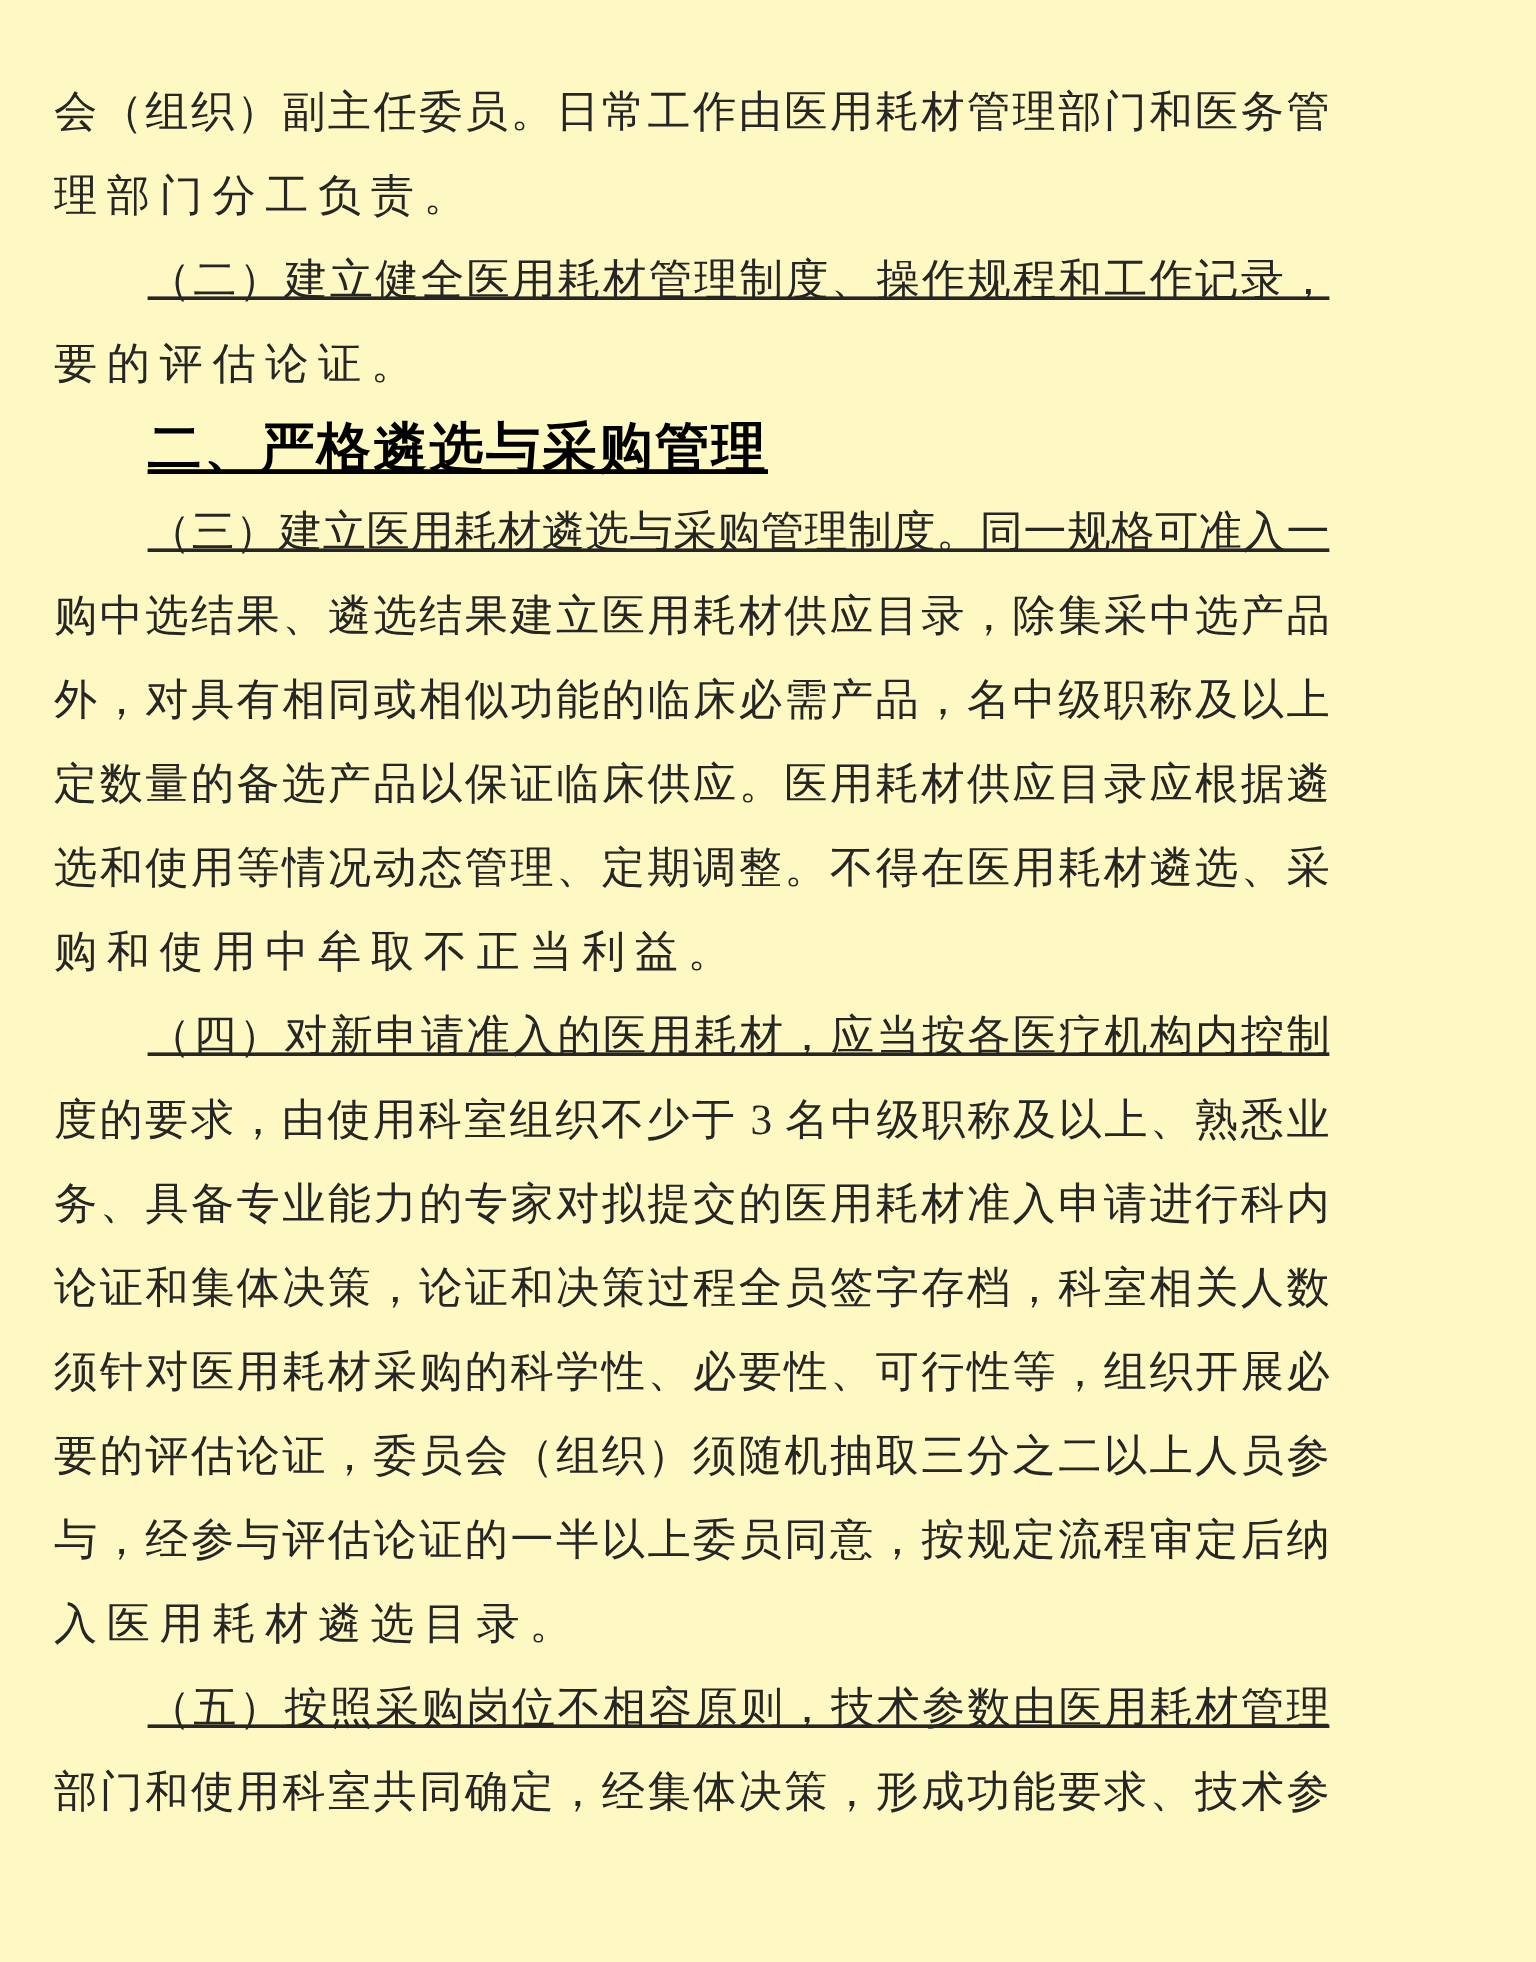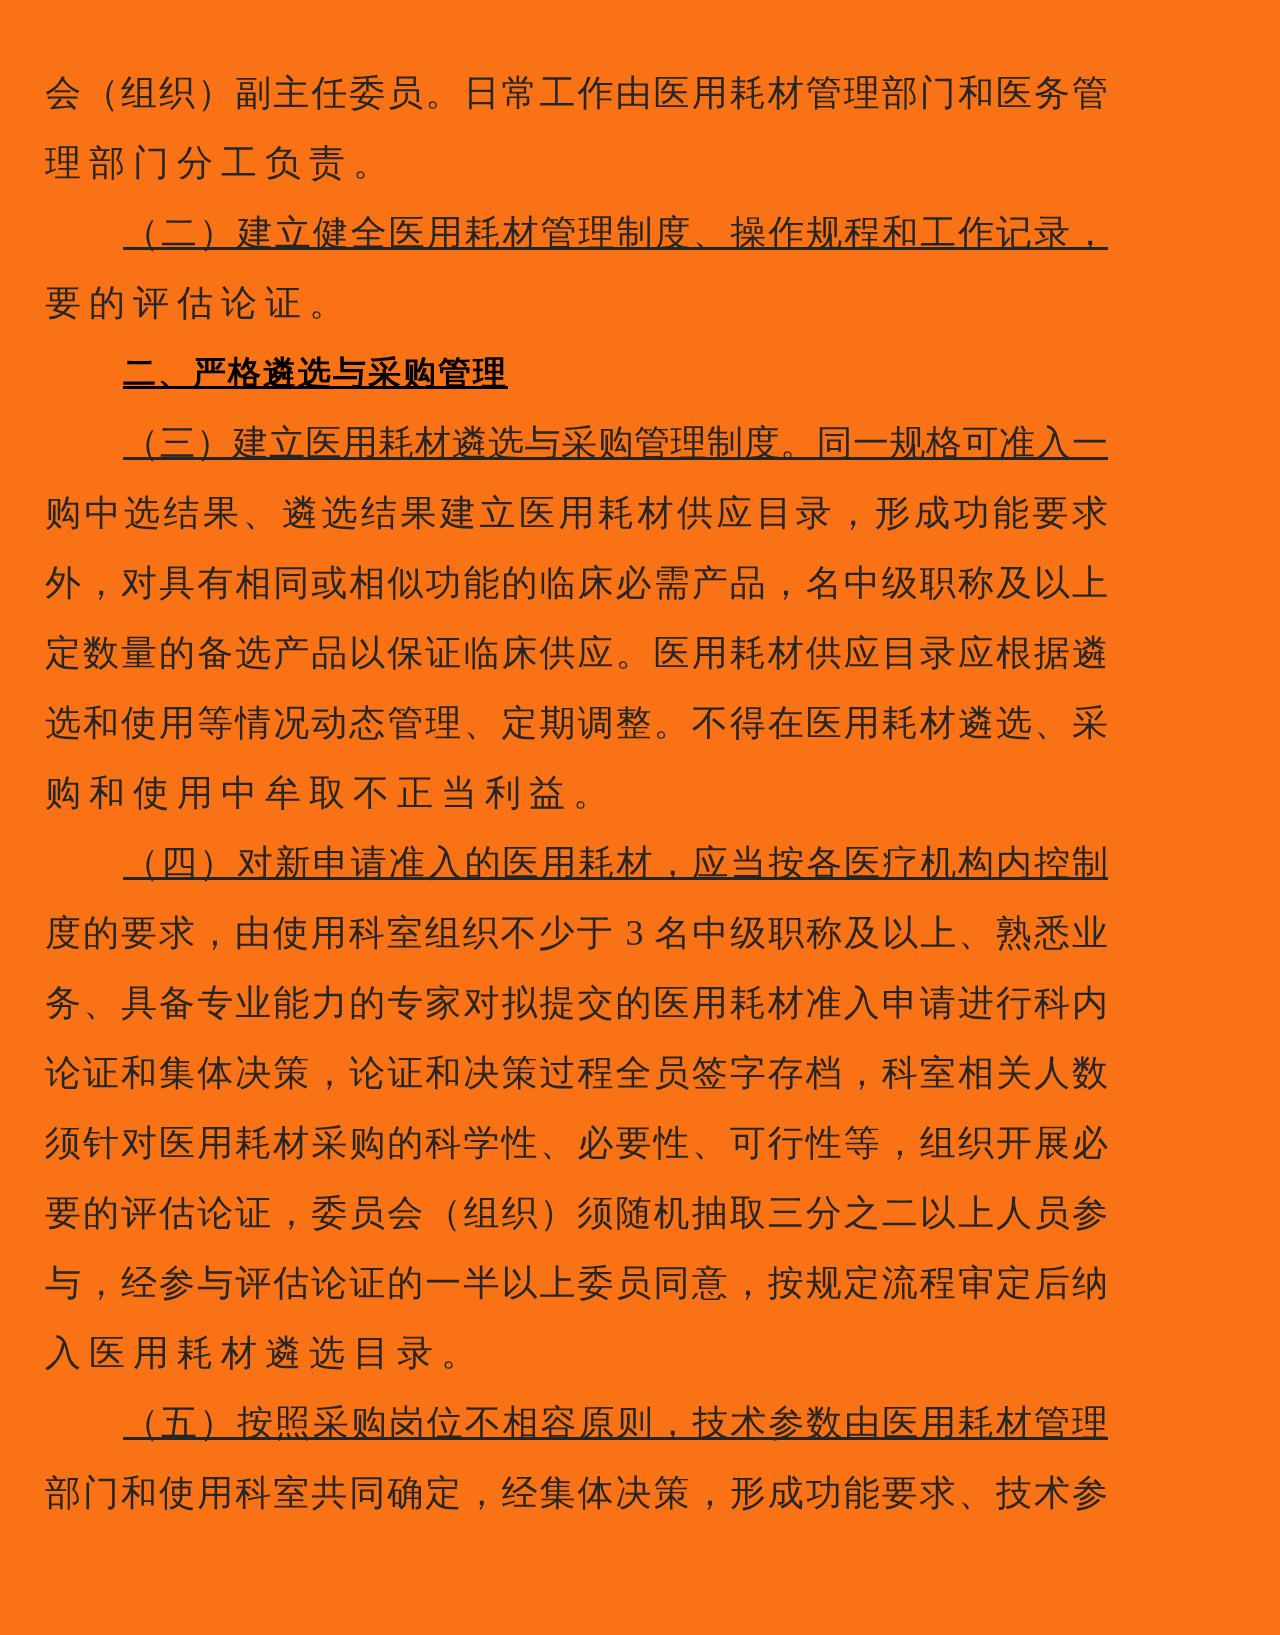--- a/index.html
+++ b/index.html
@@ -10,21 +10,21 @@
   body {
     width: 1280px;
     height: 1635px;
     overflow: hidden;
   }
   .page {
     box-sizing: border-box;
     width: 1280px;
     height: 1635px;
     padding: 58px 172px 0 45px;
-    background: #f97316;
+    background: #fef9c3;
   }
   .line {
     height: 70px;
     line-height: 70px;
     font-family: "Liberation Serif", "DejaVu Serif", serif;
     font-size: 36px;
     color: #262626;
     text-align: justify;
     text-align-last: justify;
     letter-spacing: 0px;
@@ -36,38 +36,38 @@
     text-decoration: underline;
   }
   .line.last {
     text-align: center;
     text-align-last: left;
     letter-spacing: 8px;
   }
   .line.heading {
     font-family: "Liberation Sans", "DejaVu Sans", sans-serif;
     font-weight: bold;
-    font-size: 33px;
+    font-size: 45px;
     color: #000000;
     text-align: left;
     text-align-last: left;
     letter-spacing: 2px;
   }
 </style>
 </head>
 <body>
 
 <main class="page">
     <div class="line">会（组织）副主任委员。日常工作由医用耗材管理部门和医务管</div>
     <div class="line last">理部门分工负责。</div>
     <div class="line indent">（二）建立健全医用耗材管理制度、操作规程和工作记录，</div>
     <div class="line last">要的评估论证。</div>
     <div class="line heading indent last">二、严格遴选与采购管理</div>
     <div class="line indent">（三）建立医用耗材遴选与采购管理制度。同一规格可准入一</div>
-    <div class="line">购中选结果、遴选结果建立医用耗材供应目录，形成功能要求</div>
+    <div class="line">购中选结果、遴选结果建立医用耗材供应目录，除集采中选产品</div>
     <div class="line">外，对具有相同或相似功能的临床必需产品，名中级职称及以上</div>
     <div class="line">定数量的备选产品以保证临床供应。医用耗材供应目录应根据遴</div>
     <div class="line">选和使用等情况动态管理、定期调整。不得在医用耗材遴选、采</div>
     <div class="line last">购和使用中牟取不正当利益。</div>
     <div class="line indent">（四）对新申请准入的医用耗材，应当按各医疗机构内控制</div>
     <div class="line">度的要求，由使用科室组织不少于 3 名中级职称及以上、熟悉业</div>
     <div class="line">务、具备专业能力的专家对拟提交的医用耗材准入申请进行科内</div>
     <div class="line">论证和集体决策，论证和决策过程全员签字存档，科室相关人数</div>
     <div class="line">须针对医用耗材采购的科学性、必要性、可行性等，组织开展必</div>
     <div class="line">要的评估论证，委员会（组织）须随机抽取三分之二以上人员参</div>

